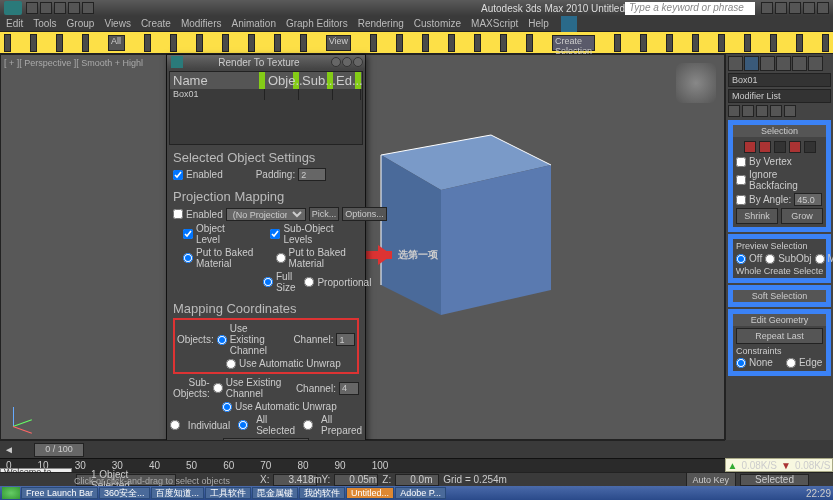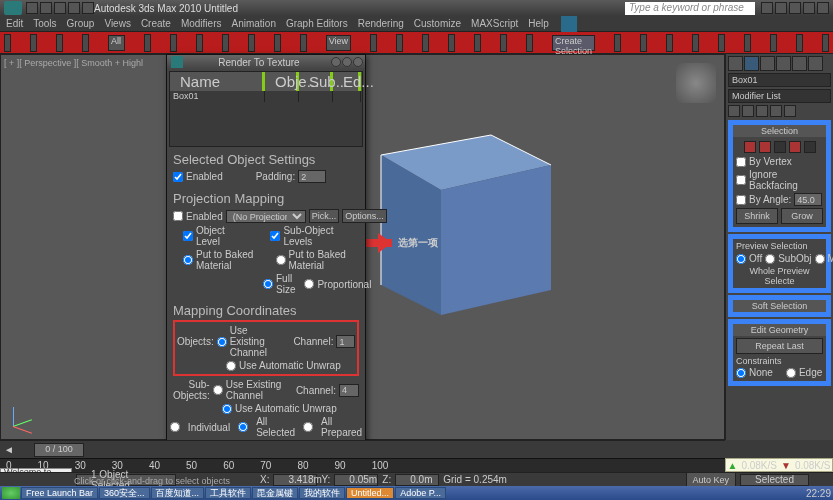--- a/index.html
+++ b/index.html
@@ -1,54 +1,54 @@
 <!DOCTYPE html>
 <html><head>
 <meta charset="utf-8">
 <style>
 *{margin:0;padding:0;box-sizing:border-box;font-family:Tahoma,sans-serif;font-size:10px;color:#ccc;user-select:none}
 body{width:833px;height:500px;background:#3a3a3a;overflow:hidden;position:relative}
 .titlebar{height:16px;background:linear-gradient(#5a5a5a,#3a3a3a);display:flex;align-items:center;padding:0 4px}
 .titlebar .logo{width:18px;height:14px;background:#2a7a7a;border-radius:2px;margin-right:4px}
 .titlebar .qat{display:flex;gap:2px}
 .titlebar .qat span{width:12px;height:12px;background:#555;border:1px solid #222}
-.titlebar .title{flex:1;text-align:left;color:#ddd}
+.titlebar .title{flex:1;text-align:right;color:#ddd}
 .titlebar .search{width:130px;height:13px;background:#fff;color:#888;font-style:italic;padding:0 4px;margin-right:6px}
 .titlebar .rbtns{display:flex;gap:2px}
 .titlebar .rbtns span{width:12px;height:12px;background:#555;border:1px solid #222}
 .menubar{height:16px;background:#3a3a3a;display:flex;align-items:center;padding:0 6px;gap:10px;border-bottom:1px solid #222}
 .menubar span{color:#bbb}
 .menubar .help-icon{width:16px;height:16px;background:#2a6a8a;margin-left:2px}
-.toolbar{height:22px;background:#b91c1c;display:flex;align-items:center;padding:0 4px;gap:19px;border-bottom:1px solid #222}
+.toolbar{height:22px;background:#fde047;display:flex;align-items:center;padding:0 4px;gap:19px;border-bottom:1px solid #222}
 .toolbar .tbtn{width:18px;height:18px;background:#4a4a4a;border:1px solid #222}
 .toolbar .dd{width:40px;height:16px;background:#555;border:1px solid #222;font-size:9px;padding:0 2px}
 .toolbar .selset{width:70px;height:16px;background:#5a5a6a;border:1px solid #222;font-size:9px;padding:0 2px}
 .vplabel{position:absolute;top:58px;left:4px;font-size:9px;color:#aaa}
 .viewport{position:absolute;top:54px;left:0;right:108px;bottom:60px;background:#585858;border:1px solid #222}
 .grid{position:absolute;inset:0;opacity:0.15}
 .grid line{stroke:#000}
 .cube{position:absolute;top:60px;left:370px;width:190px;height:200px}
 .vcube{position:absolute;top:8px;right:8px;width:40px;height:40px;background:radial-gradient(#888,#555);border-radius:6px}
 .axis{position:absolute;bottom:8px;left:8px;width:30px;height:30px}
 .axis .z{position:absolute;width:1px;height:20px;background:#6af;left:4px;bottom:4px}
 .axis .y{position:absolute;width:20px;height:1px;background:#6f6;left:4px;bottom:4px;transform:rotate(-20deg);transform-origin:left}
 .axis .x{position:absolute;width:20px;height:1px;background:#f66;left:4px;bottom:4px;transform:rotate(20deg);transform-origin:left}
-.annotation{position:absolute;top:236px;left:312px;display:flex;align-items:center;color:#d33;font-size:14px;font-weight:bold}
+.annotation{position:absolute;top:248px;left:312px;display:flex;align-items:center;color:#d33;font-size:14px;font-weight:bold}
 .arrow{width:80px;height:8px;background:#d33;position:relative;margin-right:6px}
 .arrow:after{content:"";position:absolute;right:-10px;top:-6px;border:10px solid transparent;border-left:14px solid #d33}
 .dialog{position:absolute;top:54px;left:166px;width:200px;background:#444;border:1px solid #111;box-shadow:2px 2px 6px rgba(0,0,0,.5)}
 .dlg-title{height:14px;background:linear-gradient(#666,#444);text-align:center;font-size:10px;display:flex;align-items:center}
 .dlg-title .ticon{width:12px;height:12px;background:#2a7a7a;margin:0 4px}
 .dlg-title span{flex:1}
 .dlg-title .wbtns{display:flex;gap:1px;margin-right:2px}
 .dlg-title .wbtns i{width:10px;height:10px;background:#666;border:1px solid #333;border-radius:5px}
 .dlg-body{padding:2px;font-size:9px}
 .table{border:1px solid #222;background:#3a3a3a}
 .th{display:flex;background:#555}
-.th div{border-right:3px solid #84cc16;padding:1px 10px;font-size:15px}
+.th div{border-right:6px solid #84cc16;padding:1px 3px;font-size:13px}
 .tr{display:flex;background:#3a3a3a;height:11px}
 .tr div{border-right:1px solid #222;padding:0 3px;font-size:9px}
 .section{margin-top:3px;padding:2px 4px}
 .section .hdr{color:#bbb;font-size:13px;margin-bottom:2px}
 .row{display:flex;align-items:center;gap:3px;padding:1px 0;font-size:9px}
 .row input[type=checkbox]{width:10px;height:10px}
 .row input[type=radio]{width:10px;height:10px}
 .row select,.row .spin{height:13px;background:#666;border:1px solid #222;color:#ccc;font-size:9px;padding:0 2px}
 .row .spin{width:28px;display:flex;align-items:center}
 .btn{background:#555;border:1px solid #222;padding:2px 6px;font-size:9px;color:#ccc}
@@ -362,21 +362,21 @@
   <div class="rollout">
     <div style="padding:2px 3px;font-size:9px">Preview Selection</div>
     <div class="row" style="padding:0 3px">
         <input type="radio" checked="" style="">
         <span>Off</span>
         <input type="radio" style="">
         <span>SubObj</span>
         <input type="radio" style="">
         <span>Multi</span>
       </div>
-    <div style="text-align:center;padding:2px;font-size:9px">Whole Preview Selecte</div>
+    <div style="text-align:center;padding:2px;font-size:9px">Whole Create Selecte</div>
   </div>
   <div class="rollout">
       <div class="rhdr">Soft Selection</div>
     </div>
   <div class="rollout">
       <div class="rhdr">Edit Geometry</div>
     <div class="rbody"><button class="btn" style="width:100%">Repeat Last</button>
     <div style="font-size:9px;margin-top:2px">Constraints</div>
     <div class="row">
           <input type="radio" checked="" style="">

